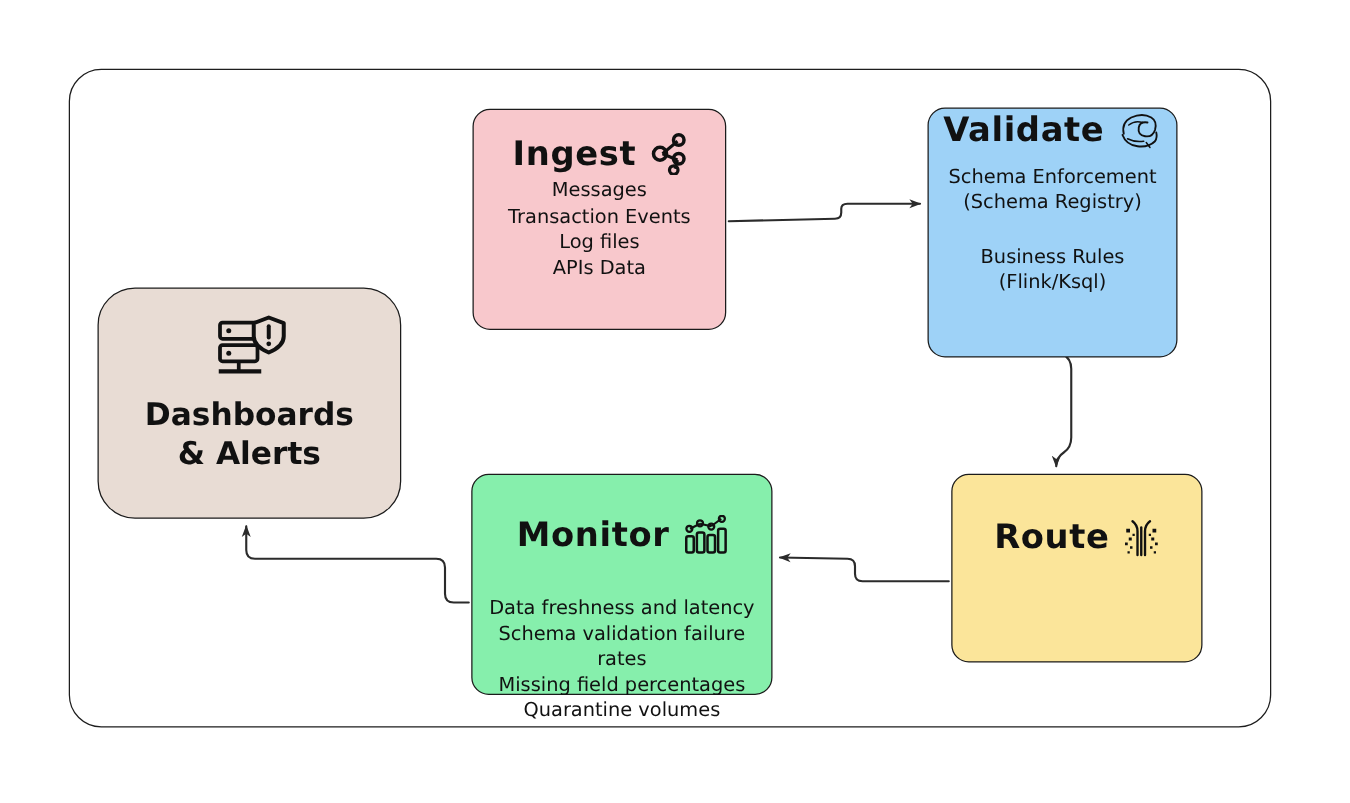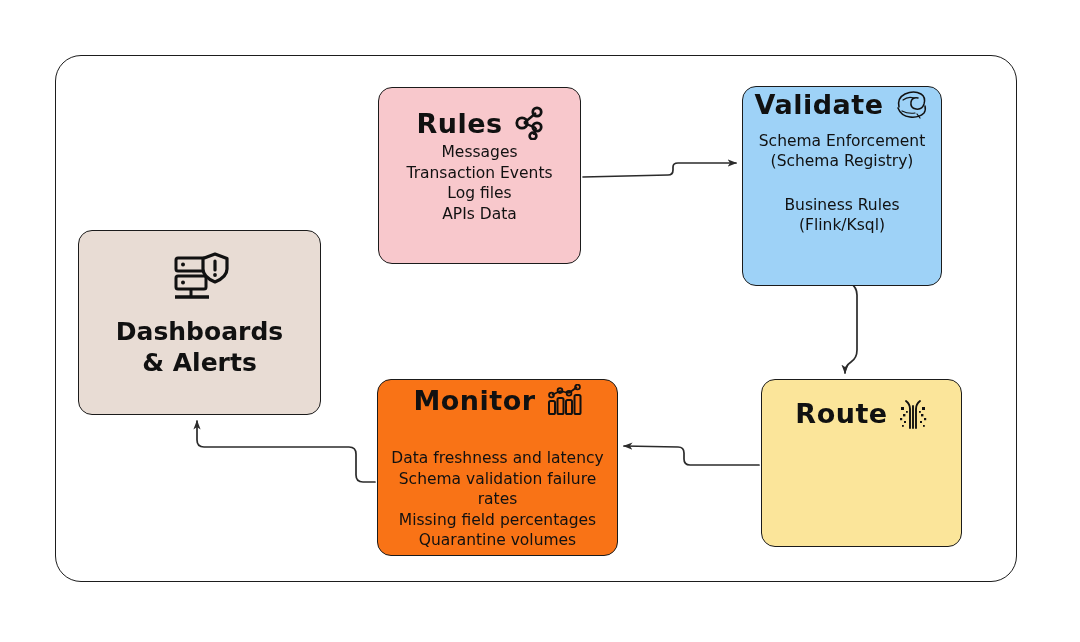--- a/index.html
+++ b/index.html
@@ -70,38 +70,39 @@
   }
   #node-ingest .node-body { margin-top: 2px; }
 
   #node-validate {
     left: 742px; top: 86px; width: 200px; height: 200px;
     background: #9ed2f7;
   }
   #node-validate .node-body { margin-top: 10px; }
 
   #node-route {
-    left: 761px; top: 379px; width: 201px; height: 168px;
+    left: 761px; top: 379px; width: 201px; height: 151px;
     background: #fbe59a;
-    padding-top: 16px;
+    padding-top: 32px;
   }
   #node-route .node-body { margin-top: 6px; }
 
   #node-monitor {
     left: 377px; top: 379px; width: 241px; height: 177px;
-    background: #f97316;
-    padding-top: 4px;
+    background: #86efac;
+    padding-top: 32px;
   }
   #node-monitor .node-body { margin-top: 32px; }
 
   #node-dashboards {
     left: 78px; top: 230px; width: 243px; height: 185px;
     background: #e8dcd4;
     justify-content: center;
     padding-bottom: 16px;
+    border-radius: 30px;
   }
   #node-dashboards .dash-title {
     font-size: 25px;
     font-weight: 600;
     line-height: 1.24;
     margin-top: 8px;
     white-space: pre-line;
   }
 
   .icon-svg { display: block; }
@@ -133,21 +134,21 @@
 
     <path d="M843,260 L843,272 Q843,280 850,283 Q857,287 857,295 L857,350 Q857,358 851,362 Q845,366 845,373" fill="none" stroke="#2b2b2b" stroke-width="1.7" stroke-linecap="round" stroke-linejoin="round" marker-end="url(#arrow-r)"></path>
 
     <path d="M759,465 L690,465 Q684,465 684,459 L684,453 Q684,447 678,447 L624,446" fill="none" stroke="#2b2b2b" stroke-width="1.7" stroke-linecap="round" stroke-linejoin="round" marker-end="url(#arrow-r)"></path>
 
     <path d="M375,482 L363,482 Q356,482 356,475 L356,454 Q356,447 349,447 L204,447 Q197,447 197,440 L197,421" fill="none" stroke="#2b2b2b" stroke-width="1.7" stroke-linecap="round" stroke-linejoin="round" marker-end="url(#arrow-r)"></path>
   </svg>
 
   <div class="node" id="node-ingest">
     <div class="node-title">
-      <span>Rules</span>
+      <span>Ingest</span>
       <span>
         <svg class="icon-svg" width="30" height="34" viewBox="0 0 30 34">
           <line x1="11" y1="17" x2="23" y2="7" stroke="#111" stroke-width="2.4"></line>
           <line x1="11" y1="17" x2="23" y2="22" stroke="#111" stroke-width="2.4"></line>
           <line x1="23" y1="22" x2="21" y2="29" stroke="#111" stroke-width="2.4"></line>
           <circle cx="9" cy="17" r="5.2" fill="none" stroke="#111" stroke-width="2.8"></circle>
           <circle cx="24" cy="6" r="4.2" fill="none" stroke="#111" stroke-width="2.8"></circle>
           <circle cx="24" cy="21" r="4.2" fill="none" stroke="#111" stroke-width="2.8"></circle>
           <circle cx="20" cy="30" r="3.4" fill="none" stroke="#111" stroke-width="2.6"></circle>
         </svg>

